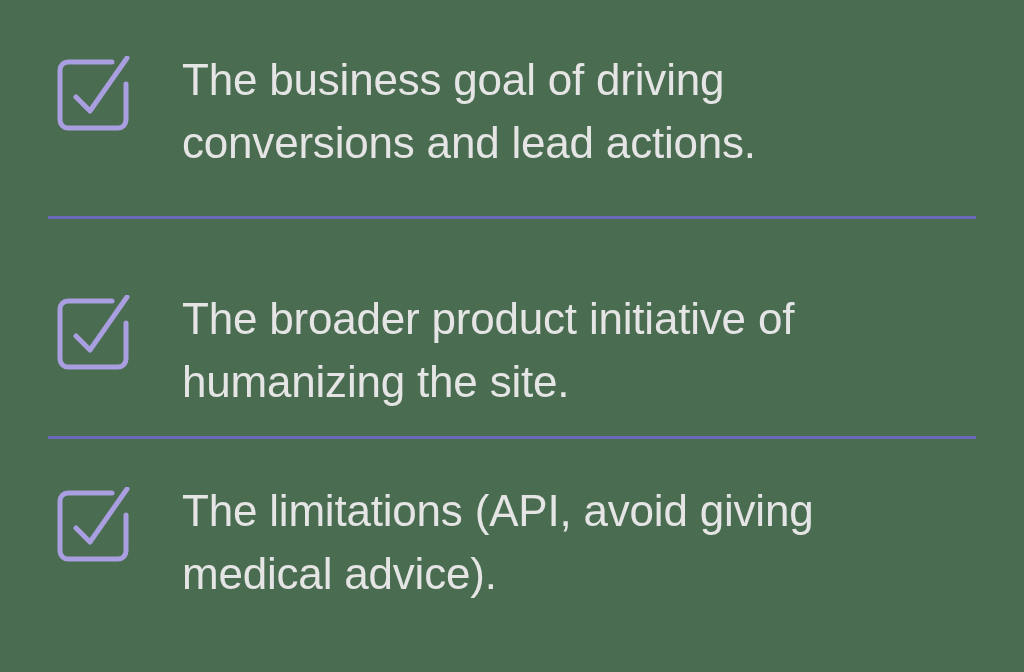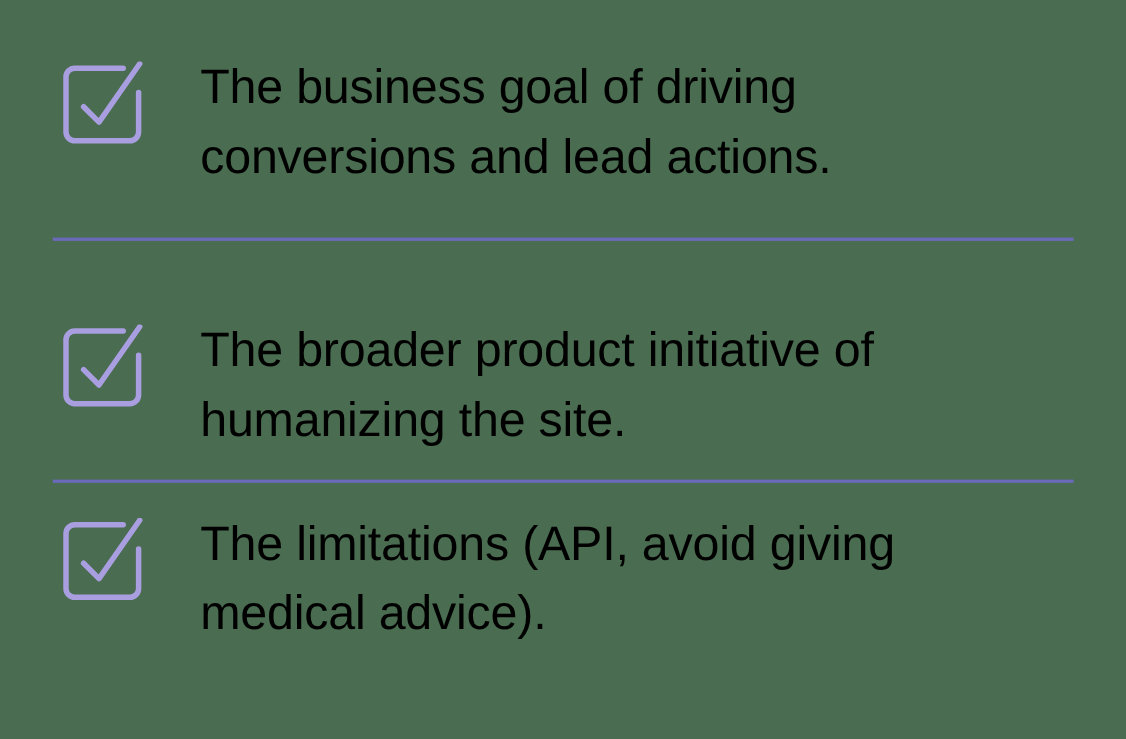--- a/index.html
+++ b/index.html
@@ -26,21 +26,21 @@
   .checklist-row {
     display: flex;
     align-items: flex-start;
     box-sizing: border-box;
     position: relative;
   }
 
   
   .checklist-row.row-1 { height: 219px; padding-top: 48px; }
   .checklist-row.row-2 { height: 220px; padding-top: 68px; }
-  .checklist-row.row-3 { height: 233px; padding-top: 24px; }
+  .checklist-row.row-3 { height: 233px; padding-top: 40px; }
 
   .divider {
     position: absolute;
     left: 48px;
     right: 48px;
     bottom: 0;
     height: 3px;
     background: #6a6ab8;
   }
 
@@ -55,21 +55,21 @@
   }
 
   .checkbox-icon {
     display: block;
     width: 76px;
     height: 76px;
   }
 
   .item-text {
     flex: 1 1 auto;
-    color: #000000;
+    color: #e5e5e5;
     font-size: 44px;
     line-height: 63px;
     letter-spacing: -0.2px;
     padding-right: 60px;
     font-weight: 400;
   }
 </style>
 </head>
 <body>
 

